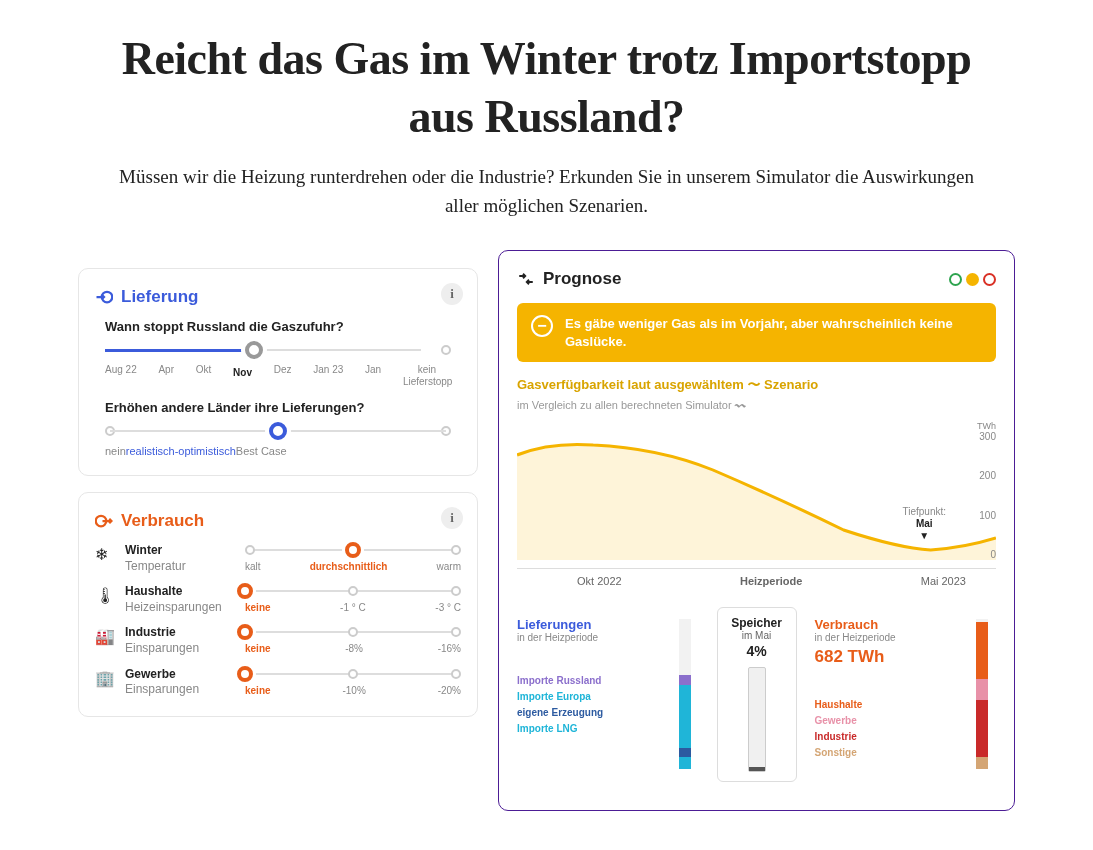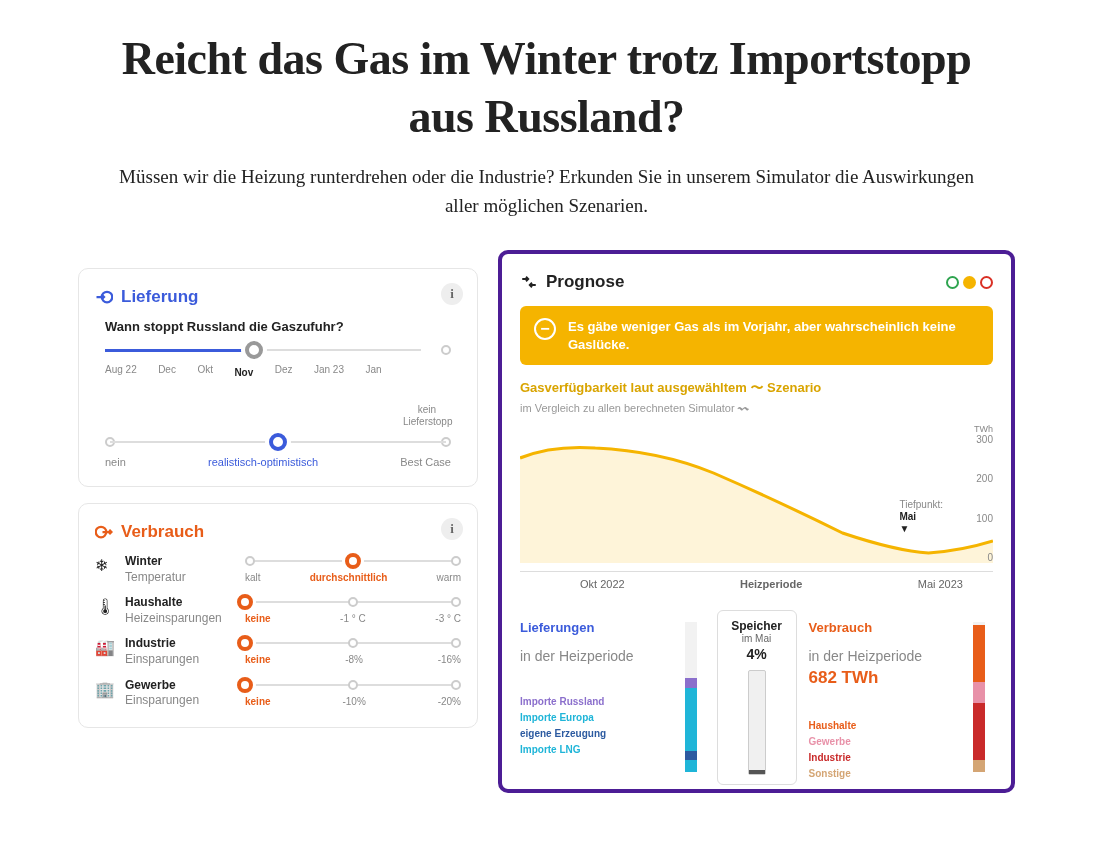--- a/index.html
+++ b/index.html
@@ -3,40 +3,40 @@
 <meta charset="utf-8">
 <style>
 * { margin: 0; padding: 0; box-sizing: border-box; }
 body { font-family: Georgia, 'Times New Roman', serif; background: #fff; color: #222; width: 1093px; }
 .headline { text-align: center; font-size: 46px; font-weight: 700; line-height: 1.25; margin: 30px 90px 18px; letter-spacing: -0.5px; }
 .subheadline { text-align: center; font-size: 19px; line-height: 1.5; margin: 0 100px 30px; color: #222; }
 .layout { display: flex; gap: 20px; padding: 0 78px 30px; font-family: -apple-system, BlinkMacSystemFont, 'Segoe UI', Arial, sans-serif; }
 .left-col { flex: 0 0 400px; display: flex; flex-direction: column; gap: 16px; margin-top: 18px; }
 .right-col { flex: 1; }
 .card { background: #fff; border: 1px solid #e6e6e6; border-radius: 10px; padding: 18px 16px; position: relative; }
-.card-big { border: 4px solid #4c1d95; border-radius: 10px; padding: 18px 18px 4px; }
+.card-big { border: 1px solid #4c1d95; border-radius: 10px; padding: 18px 18px 28px; }
 .card-header { display: flex; align-items: center; gap: 8px; margin-bottom: 12px; }
 .card-title { font-size: 17px; font-weight: 700; }
 .blue { color: #3b5bdb; }
 .orange { color: #e85d19; }
 .info-btn { width: 22px; height: 22px; border-radius: 50%; background: #eee; display: flex; align-items: center; justify-content: center; font-size: 13px; font-weight: 700; color: #666; cursor: pointer; font-family: Georgia, serif; position: absolute; right: 14px; top: 14px; }
 .question { font-size: 13px; font-weight: 700; margin: 12px 0 8px 10px; color: #222; }
 .slider-wrap { margin: 0 10px; }
 .slider-caption { text-align: center; font-size: 11px; color: #666; margin-bottom: 4px; }
 .slider-track { position: relative; height: 16px; display: flex; align-items: center; }
 .track-line { position: absolute; left: 0; right: 30px; height: 2px; background: #ddd; }
 .track-fill { position: absolute; left: 0; height: 3px; background: #3b5bdb; }
 .stop-dot { width: 10px; height: 10px; border: 2px solid #ccc; border-radius: 50%; background: #fff; }
 .handle { position: absolute; width: 18px; height: 18px; border-radius: 50%; background: #fff; border: 4px solid #999; box-shadow: 0 0 0 4px #fff; transform: translateX(-50%); }
 .handle.blue-h { border-color: #3b5bdb; }
 .slider-labels { display: flex; justify-content: space-between; font-size: 10px; color: #888; margin-top: 6px; }
 .slider-labels span.current { font-weight: 700; color: #222; }
 .slider3-track { flex: 1; position: relative; height: 16px; display: flex; align-items: center; justify-content: space-between; }
 .slider3-line { position: absolute; left: 5px; right: 5px; height: 2px; background: #ddd; }
-.s3-labels { display: flex; justify-content: space-between; font-size: 11px; color: #888; margin: 6px 10px 0; }
+.s3-labels { display: flex; justify-content: flex-start; font-size: 11px; color: #888; margin: 6px 10px 0; }
 .s3-labels .current-blue { color: #3b5bdb; font-weight: 400; }
 .consume-row { display: flex; align-items: flex-start; gap: 10px; margin: 10px 0 0; }
 .consume-icon { width: 20px; flex: 0 0 20px; font-size: 16px; margin-top: 2px; }
 .consume-labels { flex: 0 0 110px; font-size: 12px; line-height: 1.3; }
 .consume-labels .l1 { font-weight: 700; }
 .consume-labels .l2 { color: #888; }
 .consume-slider { flex: 1; }
 .c-track { position: relative; height: 14px; display: flex; align-items: center; justify-content: space-between; }
 .c-line { position: absolute; left: 5px; right: 5px; height: 2px; background: #ddd; }
 .c-dot { width: 10px; height: 10px; border: 2px solid #ccc; border-radius: 50%; background: #fff; z-index: 1; }
@@ -53,30 +53,30 @@
 .alert-box { background: #f5b400; color: #fff; border-radius: 6px; padding: 12px 14px; display: flex; gap: 12px; font-size: 13px; font-weight: 700; line-height: 1.35; margin-bottom: 14px; }
 .alert-icon { width: 22px; height: 22px; border: 2px solid #fff; border-radius: 50%; display: flex; align-items: center; justify-content: center; font-size: 16px; flex: 0 0 22px; }
 .chart-caption { font-size: 13px; margin-bottom: 2px; }
 .chart-caption .y { color: #d9a400; font-weight: 700; }
 .chart-sub { font-size: 11px; color: #999; margin-bottom: 8px; }
 .chart-sub .g { color: #999; }
 .chart-area { position: relative; height: 140px; margin-bottom: 8px; }
 .chart-svg { width: 100%; height: 100%; }
 .y-axis { position: absolute; right: 0; top: 0; bottom: 0; display: flex; flex-direction: column; justify-content: space-between; font-size: 10px; color: #888; text-align: right; }
 .y-axis .unit { font-size: 9px; }
-.low-point { position: absolute; right: 50px; bottom: 28px; font-size: 10px; text-align: left; line-height: 1.2; }
+.low-point { position: absolute; right: 50px; bottom: 18px; font-size: 10px; text-align: center; line-height: 1.2; }
 .low-point .lp1 { color: #888; }
 .low-point .lp2 { font-weight: 700; }
 .low-point .arrow { font-size: 10px; }
 .x-axis { display: flex; justify-content: space-between; font-size: 11px; color: #666; border-top: 1px solid #ddd; padding: 6px 30px 0 60px; }
 .x-axis .mid { font-weight: 700; }
-.bottom-widgets { display: flex; gap: 12px; margin-top: 30px; position: relative; }
+.bottom-widgets { display: flex; gap: 18px; margin-top: 30px; position: relative; }
 .widget { flex: 1; position: relative; }
 .widget-head { font-size: 13px; font-weight: 700; }
-.widget-sub { font-size: 14px; color: #888; margin-top: 13px; }
+.widget-sub { font-size: 10px; color: #888; }
 .widget-val { font-size: 17px; font-weight: 700; margin-top: 4px; }
 .w-blue { color: #3b5bdb; }
 .w-orange { color: #e85d19; }
 .legend { margin-top: 30px; font-size: 10px; line-height: 1.6; }
 .legend div { white-space: nowrap; }
 .l-purple { color: #8b6fcc; font-weight: 600; }
 .l-cyan { color: #1fb5d8; font-weight: 600; }
 .l-dblue { color: #2c5aa0; font-weight: 600; }
 .l-teal { color: #1fb5d8; font-weight: 600; }
 .l-orange2 { color: #e85d19; font-weight: 600; }
@@ -117,30 +117,31 @@
       <div class="question">Wann stoppt Russland die Gaszufuhr?</div>
       <div class="slider-wrap">
         <div class="slider-track" style="position:relative;">
           <div class="track-line"></div>
           <div class="track-fill" style="width:43%;"></div>
           <div class="handle" style="left:43%;"></div>
           <div class="stop-dot" style="position:absolute;right:0;"></div>
         </div>
         <div class="slider-labels" style="position:relative;">
           <span>Aug 22</span>
-          <span>Dec</span>
+          <span>Apr</span>
           <span>Okt</span>
           <span class="current" style="position:relative;top:3px;">Nov</span>
           <span>Dez</span>
           <span>Jan 23</span>
           <span>Jan</span>
-          <span style="width:48px;text-align:center;line-height:1.2;margin-top:40px;">kein Lieferstopp</span>
-        </div>
-      </div>
-
+          <span style="width:48px;text-align:center;line-height:1.2;">kein Lieferstopp</span>
+        </div>
+      </div>
+
+      <div class="question">Erhöhen andere Länder ihre Lieferungen?</div>
       <div class="slider3-track" style="margin:6px 10px 0;">
         <div class="slider3-line"></div>
         <div class="stop-dot"></div>
         <div class="handle blue-h" style="left:50%;"></div>
         <div class="stop-dot" style="visibility:hidden;"></div>
         <div class="stop-dot"></div>
       </div>
       <div class="s3-labels">
         <span>nein</span>
         <span class="current-blue">realistisch-optimistisch</span>

